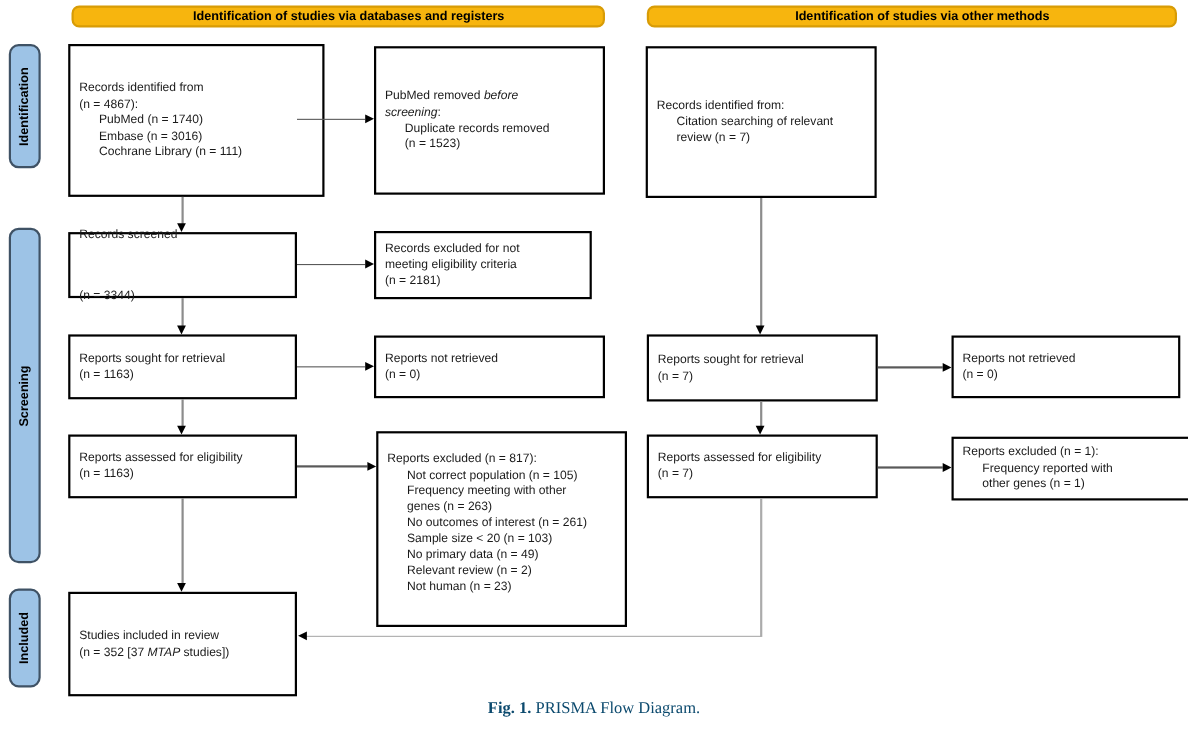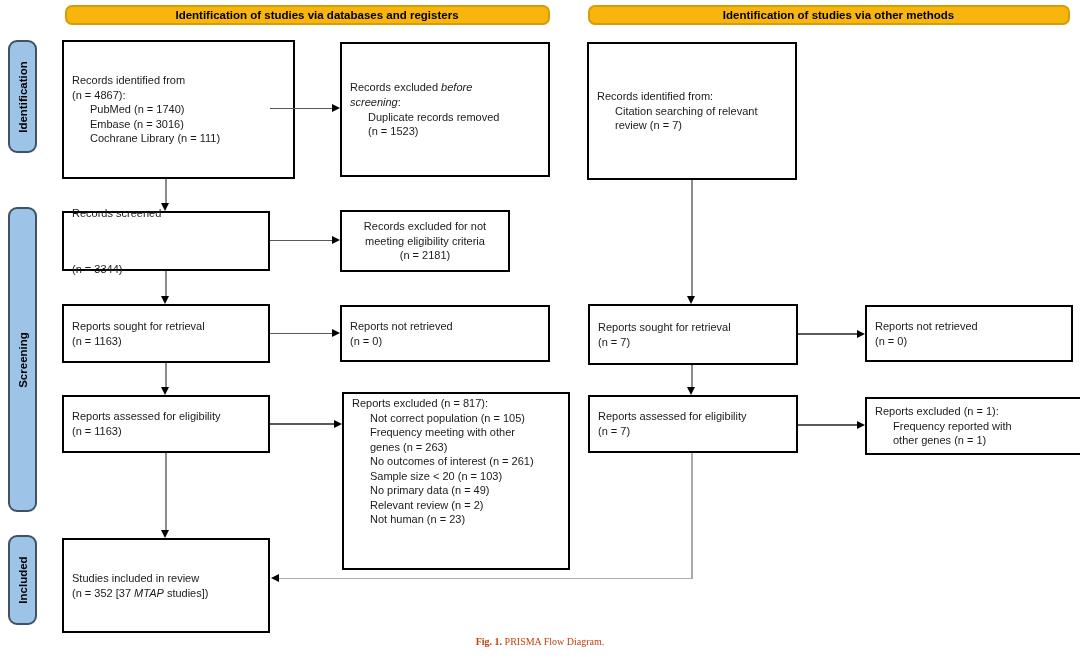--- a/index.html
+++ b/index.html
@@ -10,33 +10,33 @@
         display:flex;align-items:center;justify-content:center;font-weight:bold;font-size:11.5px;
         color:#000;box-sizing:border-box;padding-left:19px;}
 
   .stage{position:absolute;left:8px;width:29px;background:#9DC3E6;border:2px solid #3F5265;border-radius:9px;
          box-sizing:border-box;display:flex;align-items:center;justify-content:center;}
   .stage span{transform:rotate(-90deg);white-space:nowrap;font-weight:bold;font-size:11.5px;color:#000;}
 
   .box{position:absolute;background:#fff;border:2px solid #000;box-sizing:border-box;
        font-size:11px;line-height:1.32;display:flex;flex-direction:column;justify-content:center;
        padding:5px 8px;}
-  .box.top{justify-content:flex-start;padding-top:2px;}
+  .box.top{justify-content:flex-start;padding-top:16px;}
   .box .ind{padding-left:18px;}
   .box i{text-align:right;}
 
   .vl{position:absolute;width:1.5px;background:#8c8c8c;}
   .hl{position:absolute;height:1.5px;background:#595959;}
   .vl.gray,.hl.gray{background:#ababab;}
   .ad{position:absolute;width:0;height:0;border-left:4.5px solid transparent;border-right:4.5px solid transparent;border-top:8px solid #000;}
   .ar{position:absolute;width:0;height:0;border-top:4.5px solid transparent;border-bottom:4.5px solid transparent;border-left:8px solid #000;}
   .al{position:absolute;width:0;height:0;border-top:4.5px solid transparent;border-bottom:4.5px solid transparent;border-right:8px solid #000;}
 
   .caption{position:absolute;left:0;top:636px;width:100%;text-align:center;
-           font-family:"Liberation Serif",serif;font-size:10px;color:#c2410c;}
+           font-family:"Liberation Serif",serif;font-size:15px;color:#0c4a6e;}
   .caption b{font-weight:bold;}
 </style>
 </head>
 <body>
 
 <div id="page">
 
   <div class="band" style="left:65px;top:5px;width:485px;">
     <span>Identification of studies via databases and registers</span>
   </div>
@@ -56,32 +56,32 @@
 
   <div class="box" style="left:62px;top:40px;width:233px;height:139px;">
     <div>Records identified from</div>
     <div>(n = 4867):</div>
     <div class="ind">PubMed (n = 1740)</div>
     <div class="ind">Embase (n = 3016)</div>
     <div class="ind">Cochrane Library (n = 111)</div>
   </div>
 
   <div class="box" style="left:340px;top:42px;width:210px;height:135px;">
-    <div><span>Records excluded </span><i>before</i></div>
+    <div><span>PubMed removed </span><i>before</i></div>
     <div><i>screening</i><span>:</span></div>
     <div class="ind">Duplicate records removed</div>
     <div class="ind">(n = 1523)</div>
   </div>
 
   <div class="box" style="left:62px;top:211px;width:208px;height:60px;gap:41px;">
     <div>Records screened</div>
     <div>(n = 3344)</div>
   </div>
 
-  <div class="box" style="left:340px;top:210px;width:170px;height:62px;align-items:center;">
+  <div class="box" style="left:340px;top:210px;width:198px;height:62px;">
     <div>Records excluded for not</div>
     <div>meeting eligibility criteria</div>
     <div>(n = 2181)</div>
   </div>
 
   <div class="box" style="left:62px;top:304px;width:208px;height:59px;">
     <div>Reports sought for retrieval</div>
     <div>(n = 1163)</div>
   </div>
 

